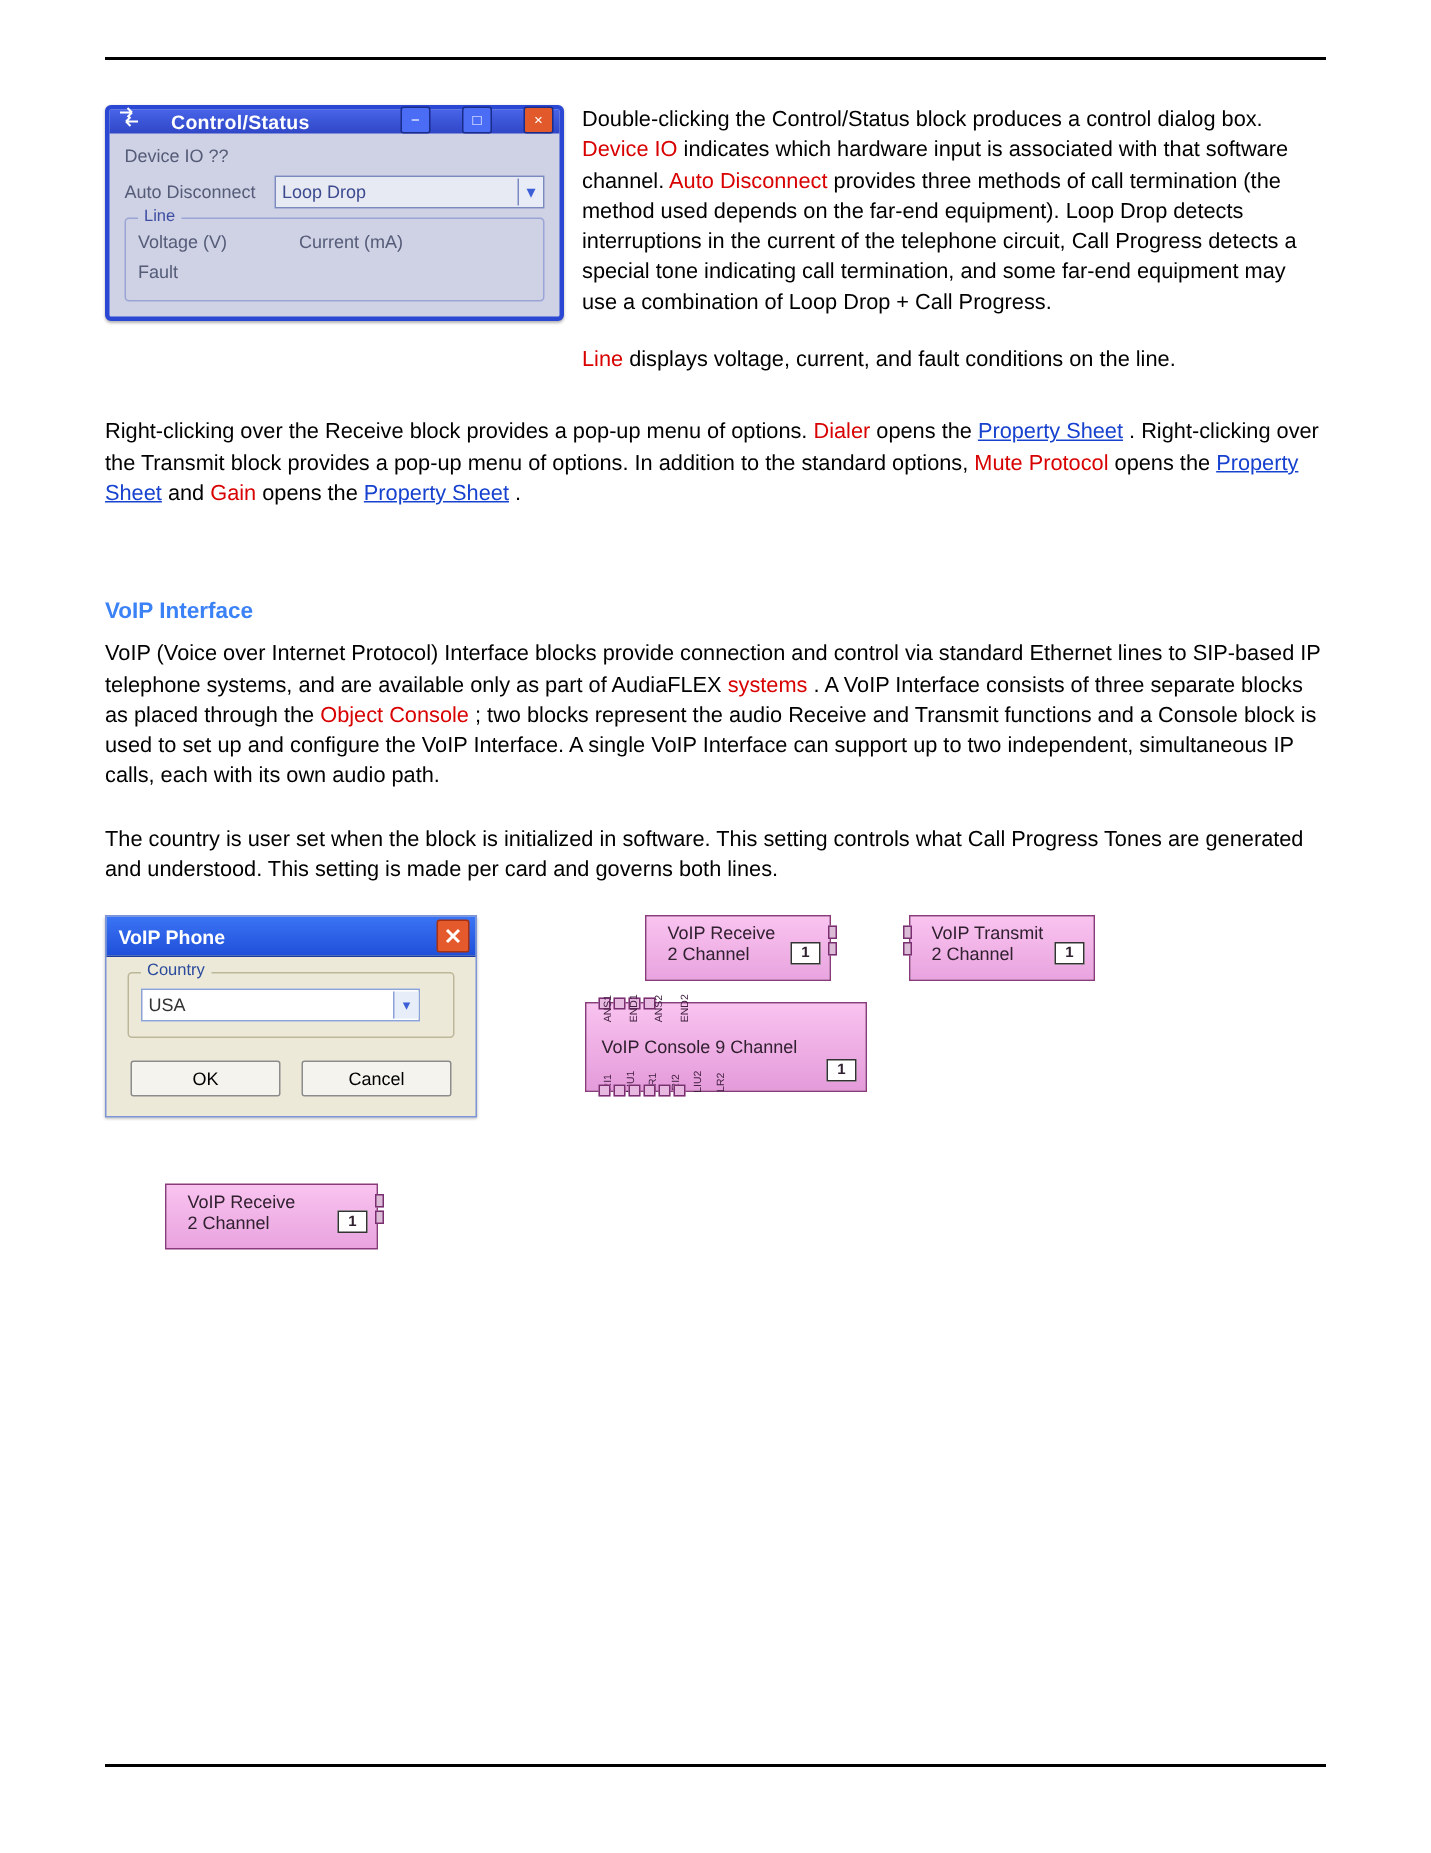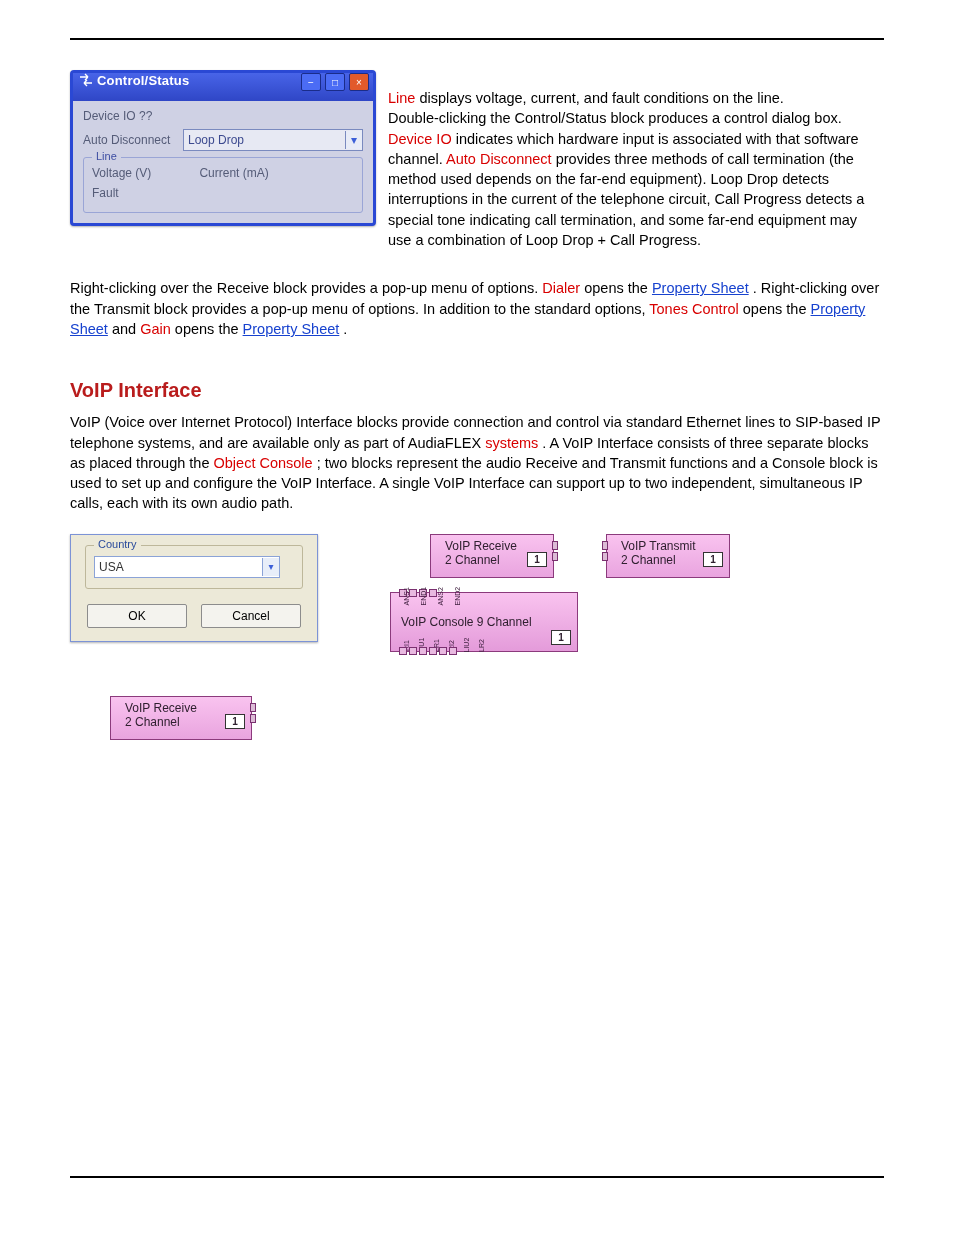--- a/index.html
+++ b/index.html
@@ -34,26 +34,26 @@
   .row1 { display: flex; gap: 12px; margin-top: 8px;}
   .cs-img { flex: 0 0 300px; }
   .cs-window {
     width: 300px;
     border: 3px solid #2a48d4;
     border-radius: 4px;
     background: #cfd1e4;
     box-shadow: 0 1px 2px rgba(0,0,0,0.3);
   }
   .cs-title {
-    height: 28px;
+    height: 16px;
     background: linear-gradient(#4864e8, #2f46c6);
     display: flex;
-    align-items: flex-start;
+    align-items: flex-end;
     padding: 0 4px 0 6px;
-    gap: 4px;
+    gap: 21px;
   }
   .cs-title .arrows svg { width:14px; height:14px; }
   .cs-title .t {
     color: #fff;
     font-weight: bold;
     font-size: 13px;
     flex: 1;
     letter-spacing: 0.2px;
   }
   .cs-btn {
@@ -100,21 +100,21 @@
     position: absolute; top: -8px; left: 8px;
     background:#cfd1e4; padding:0 4px; font-size:11px; color:#3d4da2;
   }
   .cs-group .line { display:flex; gap:48px; margin-bottom:6px;}
   .para-col { flex: 1; }
   .para-col p { margin: 0 0 4px 0; line-height: 1.35; }
   .red { color: #d80000; }
   .link { color: #1742cf; text-decoration: underline; }
   .section-mid { margin-top: 28px; }
   .section-mid p { margin: 0 0 4px 0; line-height: 1.4; }
-  .section-voip-title { margin-top: 40px; font-weight: bold; color:#b91c1c; font-size:20px;}
+  .section-voip-title { margin-top: 60px; font-weight: bold; color:#3b82f6; font-size:15px;}
   .voip-para { margin-top: 10px; }
   .voip-para p { margin:0; line-height:1.4;}
   .row-dialogs { display:flex; gap:72px; margin-top:20px; align-items:flex-start;}
   .voip-dialog {
     width: 246px;
     border: 1px solid #7c93d6;
     background: #ece9d8;
     font-family: Tahoma, Arial, sans-serif;
     box-shadow: 0 1px 2px rgba(0,0,0,0.3);
   }
@@ -226,42 +226,42 @@
               </div>
               <div class="line">
                 <span>Fault</span>
               </div>
             </div>
           </div>
         </div>
       </div>
 
       <div class="para-col">
-        <p class="lh" style="margin-top:18px;">
-          <span class="red">Line</span>
-          <span> displays voltage, current, and fault conditions on the line.</span>
-        </p>
         <p class="lh">
           <span>Double-clicking the Control/Status block produces a control dialog box.  </span>
           <span class="red">Device IO</span>
           <span> indicates which hardware input is associated with that software channel.  </span>
           <span class="red">Auto Disconnect</span>
           <span> provides three methods of call termination (the method used depends on the far-end equipment). Loop Drop detects interruptions in the current of the telephone circuit, Call Progress detects a special tone indicating call termination, and some far-end equipment may use a combination of Loop Drop + Call Progress.</span>
         </p>
+        <p class="lh" style="margin-top:18px;">
+          <span class="red">Line</span>
+          <span> displays voltage, current, and fault conditions on the line.</span>
+        </p>
       </div>
     </div>
 
     <div class="section-mid">
       <p class="lh">
         <span>Right-clicking over the Receive block provides a pop-up menu of options.  </span>
         <span class="red">Dialer</span>
         <span> opens the </span>
         <a class="link">Property Sheet</a>
         <span>.  Right-clicking over the Transmit block provides a pop-up menu of options.  In addition to the standard options, </span>
-        <span class="red">Tones Control</span>
+        <span class="red">Mute Protocol</span>
         <span> opens the </span>
         <a class="link">Property Sheet</a>
         <span> and </span>
         <span class="red">Gain</span>
         <span> opens the </span>
         <a class="link">Property Sheet</a>
         <span>.</span>
       </p>
     </div>
 
@@ -270,24 +270,33 @@
     <div class="voip-para">
       <p class="lh">
         <span>VoIP (Voice over Internet Protocol) Interface blocks provide connection and control via standard Ethernet lines to SIP-based IP telephone systems, and are available only as part of AudiaFLEX </span>
         <span class="red">systems</span>
         <span>.  A VoIP Interface consists of three separate blocks as placed through the </span>
         <span class="red">Object Console</span>
         <span>; two blocks represent the audio Receive and Transmit functions and a Console block is used to set up and configure the VoIP Interface.  A single VoIP Interface can support up to two independent, simultaneous IP calls, each with its own audio path.</span>
       </p>
     </div>
 
+    <p class="lh" style="margin-top:22px;">The country is user set when the block is initialized in software.  This setting controls what Call Progress Tones are generated and understood.  This setting is made per card and governs both lines.</p>
 
     <div class="row-dialogs">
 
       <div class="voip-dialog">
+        <div class="voip-titlebar">
+          <span class="t">VoIP Phone</span>
+          <span class="voip-close">
+            <svg width="12" height="12" viewBox="0 0 12 12">
+                <path d="M2 2 L10 10 M10 2 L2 10" stroke="#fff" stroke-width="2"></path>
+              </svg>
+          </span>
+        </div>
         <div class="voip-body">
           <div class="voip-group">
             <span class="legend">Country</span>
             <div class="voip-select">
               <span>USA</span>
               <span class="dd">▾</span>
             </div>
           </div>
           <div class="voip-actions">
             <div class="voip-btn">OK</div>

